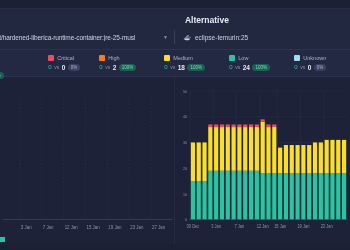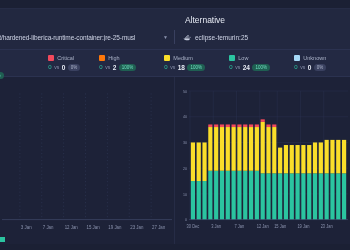--- a/index.html
+++ b/index.html
@@ -23,21 +23,21 @@
   }
   .titles{display:flex;height:15px;align-items:center;}
   .title-left{
     width:175px;padding-left:0;box-sizing:border-box;
     color:#2bc4a0;font-size:9px;font-weight:bold;
     white-space:nowrap;overflow:hidden;
     margin-left:-4px;
   }
   .title-right{
     width:175px;box-sizing:border-box;padding-left:6px;
-    color:#e7ebf4;font-size:8.5px;font-weight:normal;white-space:nowrap;margin-left:12px;
+    color:#e7ebf4;font-size:8.5px;font-weight:bold;white-space:nowrap;margin-left:12px;
   }
   .selectors{display:flex;height:16px;align-items:center;margin-top:2px;}
   .sel-left{
     width:175px;box-sizing:border-box;display:flex;align-items:center;
     padding-right:6px;border-right:1px solid #39405f;height:14px;
   }
   .sel-left .txt{
     flex:1;font-size:6.5px;color:#cfd5e6;white-space:nowrap;overflow:hidden;
     margin-left:-6px;letter-spacing:-0.1px;
   }

